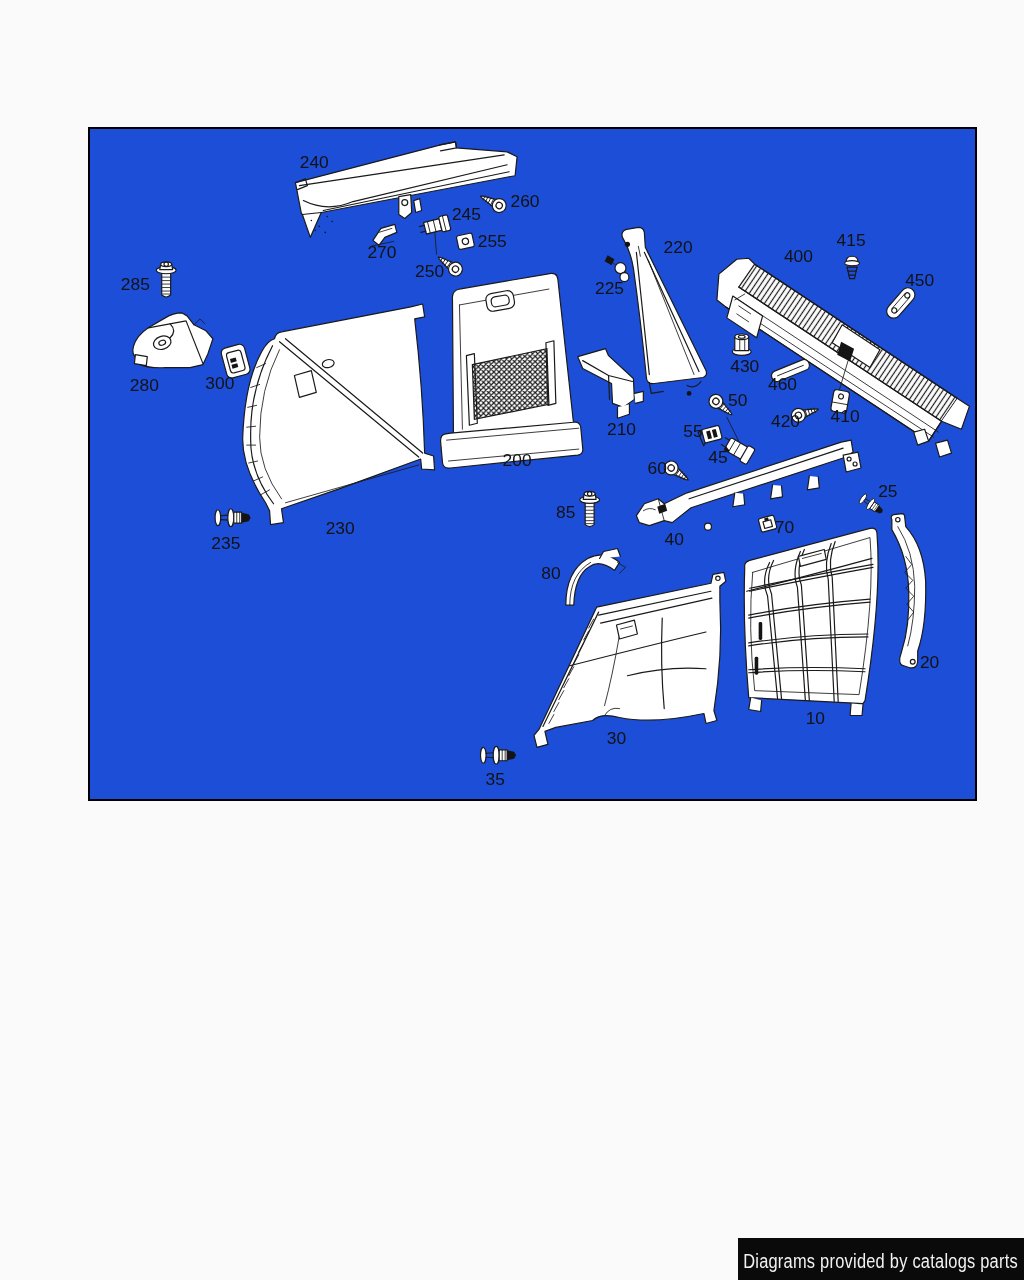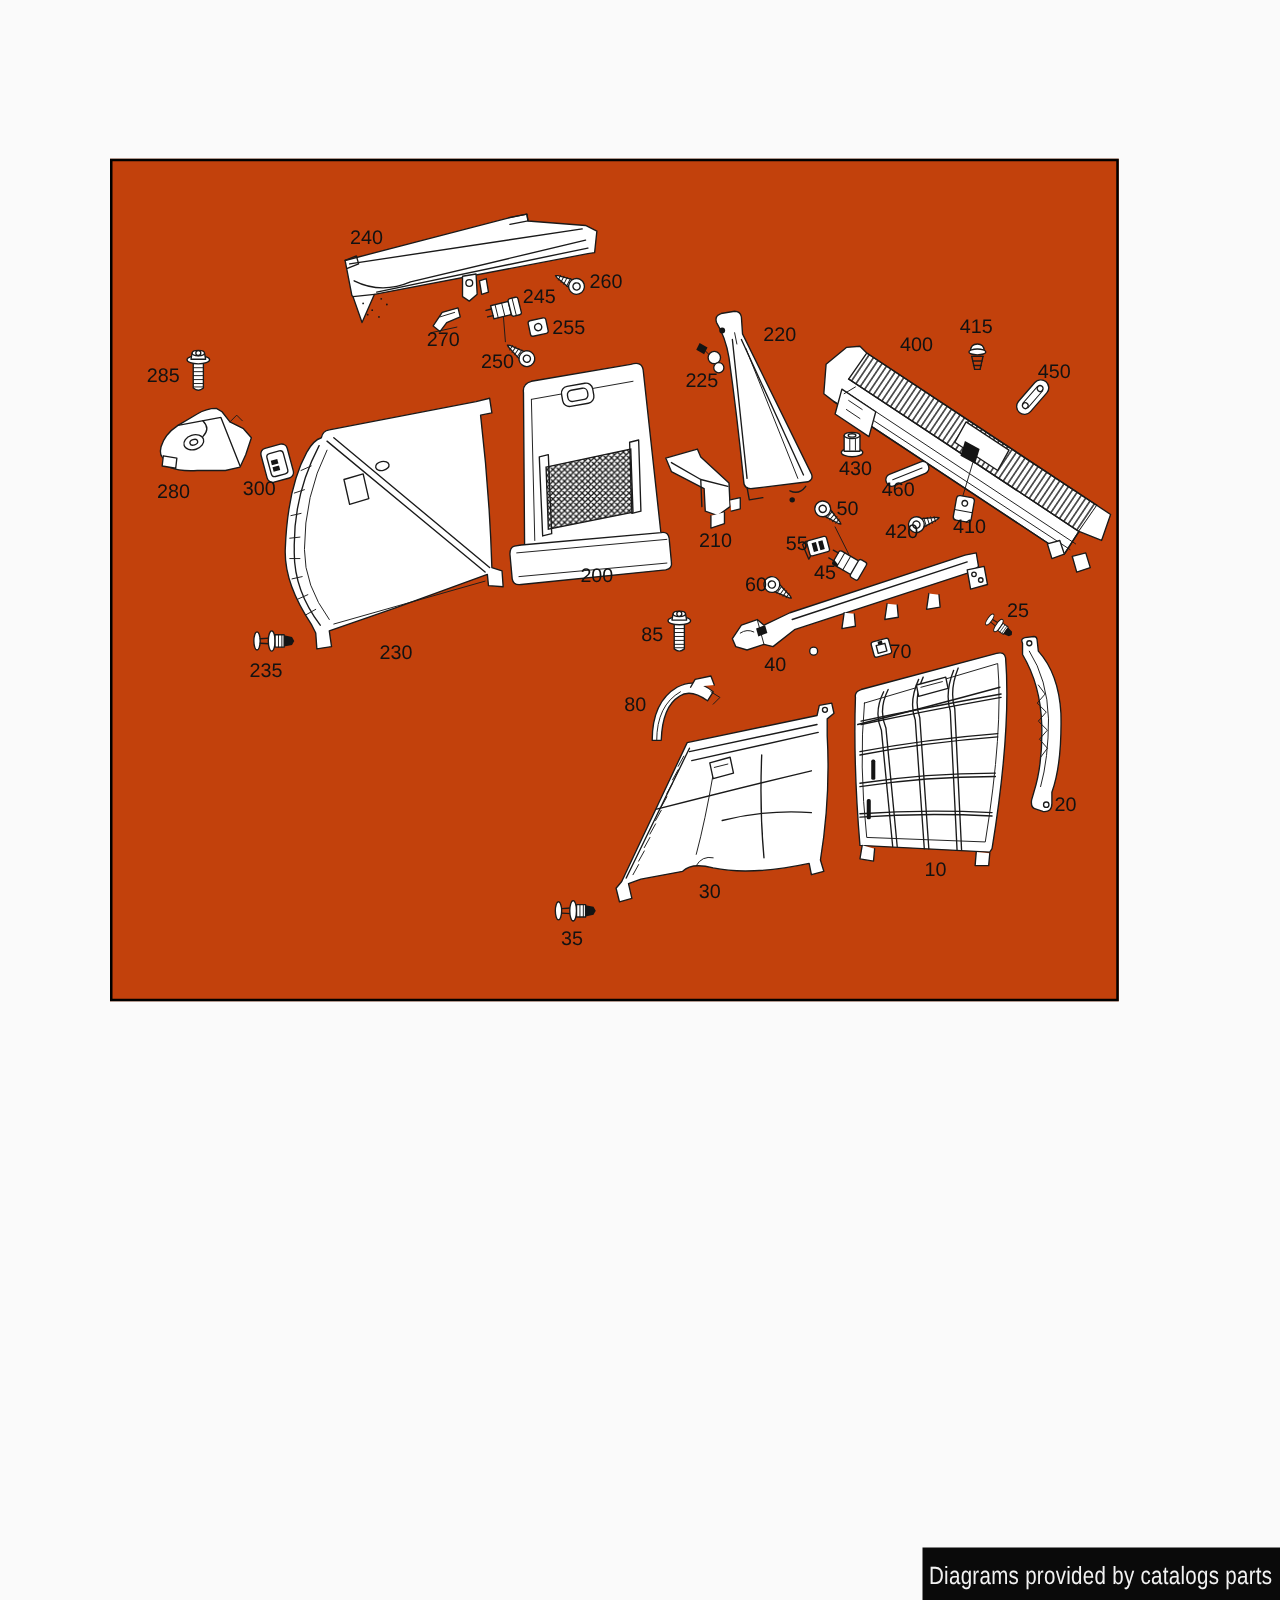--- a/index.html
+++ b/index.html
@@ -2,22 +2,22 @@
 <html><head>
 <meta charset="utf-8">
 <style>
   html,body{margin:0;padding:0}
   body{
     width:1024px;height:1280px;position:relative;overflow:hidden;
     background:#fafafa;
     font-family:"Liberation Sans",sans-serif;
   }
   .diagram-box{
-    position:absolute;left:88px;top:127px;width:807px;height:674px;
-    background:#c2410c;border:2px solid #000;box-sizing:border-box;
+    position:absolute;left:88px;top:127px;width:889px;height:674px;
+    background:#1d4ed8;border:2px solid #000;box-sizing:border-box;
   }
   .diagram-box svg{display:block;width:100%;height:100%}
   
   svg .ln, svg path, svg circle, svg ellipse, svg rect, svg line, svg polyline{
     stroke:#1a1a1a;stroke-width:1.2;fill:none;stroke-linecap:round;stroke-linejoin:round;
   }
   svg .fw{fill:#ffffff}
   svg .fd{fill:#141414;stroke:none}
   svg .thin{stroke-width:0.85}
   svg .plabel{

